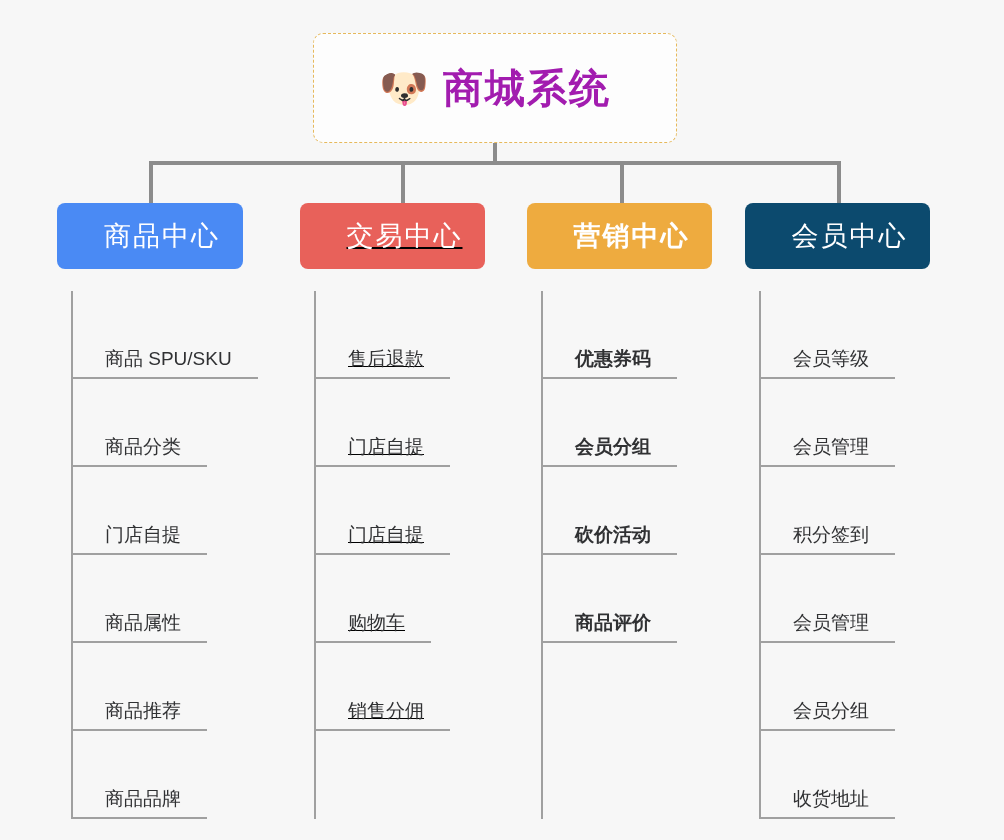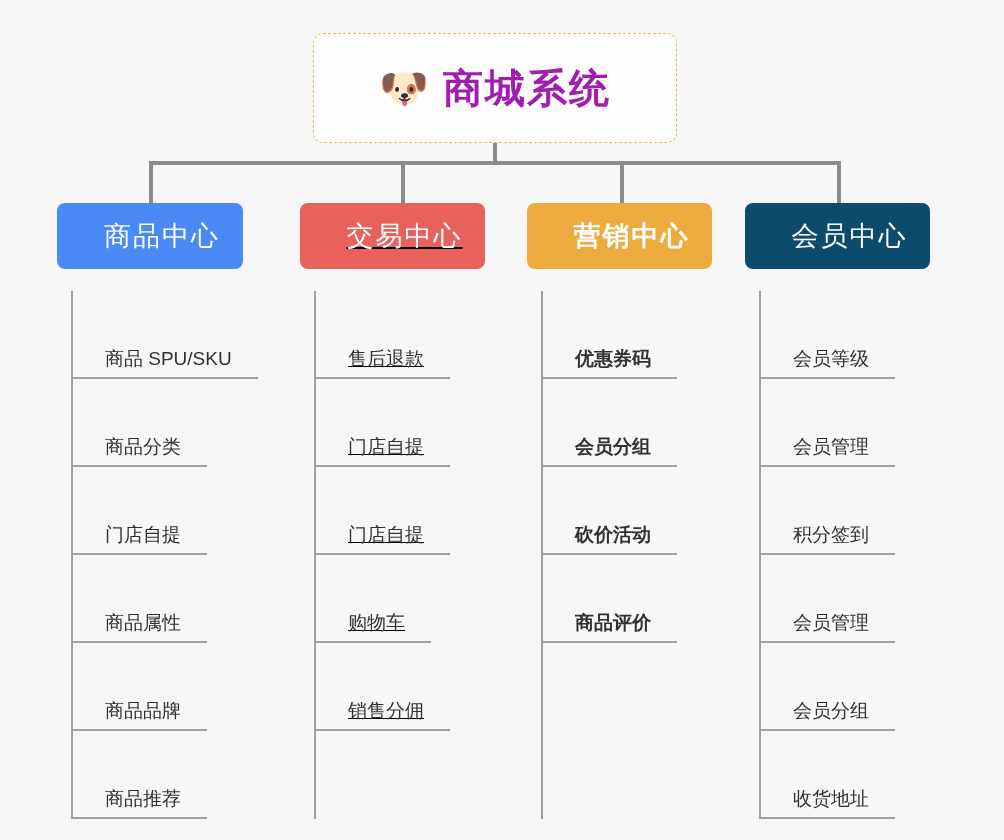--- a/index.html
+++ b/index.html
@@ -141,24 +141,24 @@
       <li class="leaf-item">
           <span class="leaf-label">商品分类</span>
         </li>
       <li class="leaf-item">
           <span class="leaf-label">门店自提</span>
         </li>
       <li class="leaf-item">
           <span class="leaf-label">商品属性</span>
         </li>
       <li class="leaf-item">
+          <span class="leaf-label">商品推荐</span>
+        </li>
+      <li class="leaf-item">
           <span class="leaf-label">商品品牌</span>
-        </li>
-      <li class="leaf-item">
-          <span class="leaf-label">商品推荐</span>
         </li>
     </ul>
   </div>
 
   <div class="branch" style="left:300px; width:185px;text-decoration:underline;">
     <div class="branch-header" style="background:#e8615a; width:185px;">
       <span>交易中心</span>
     </div>
     <ul class="leaf-list">
       <div class="spine" style="height:528px;"></div>

